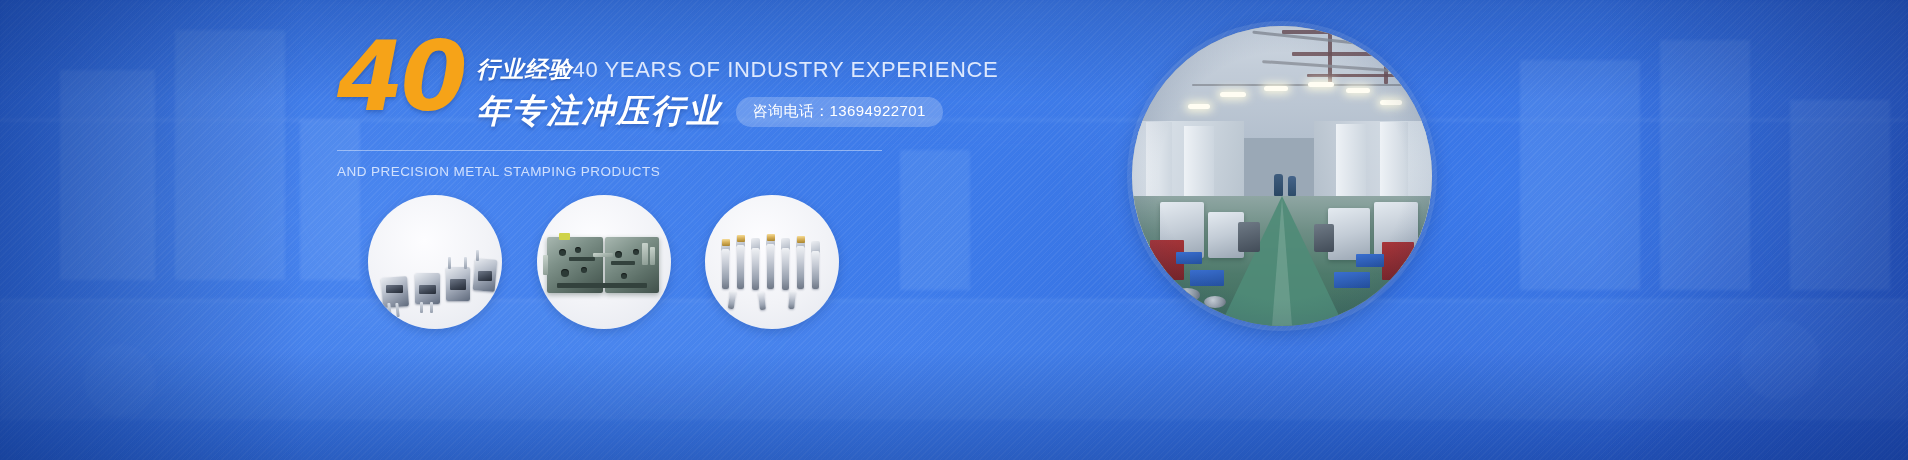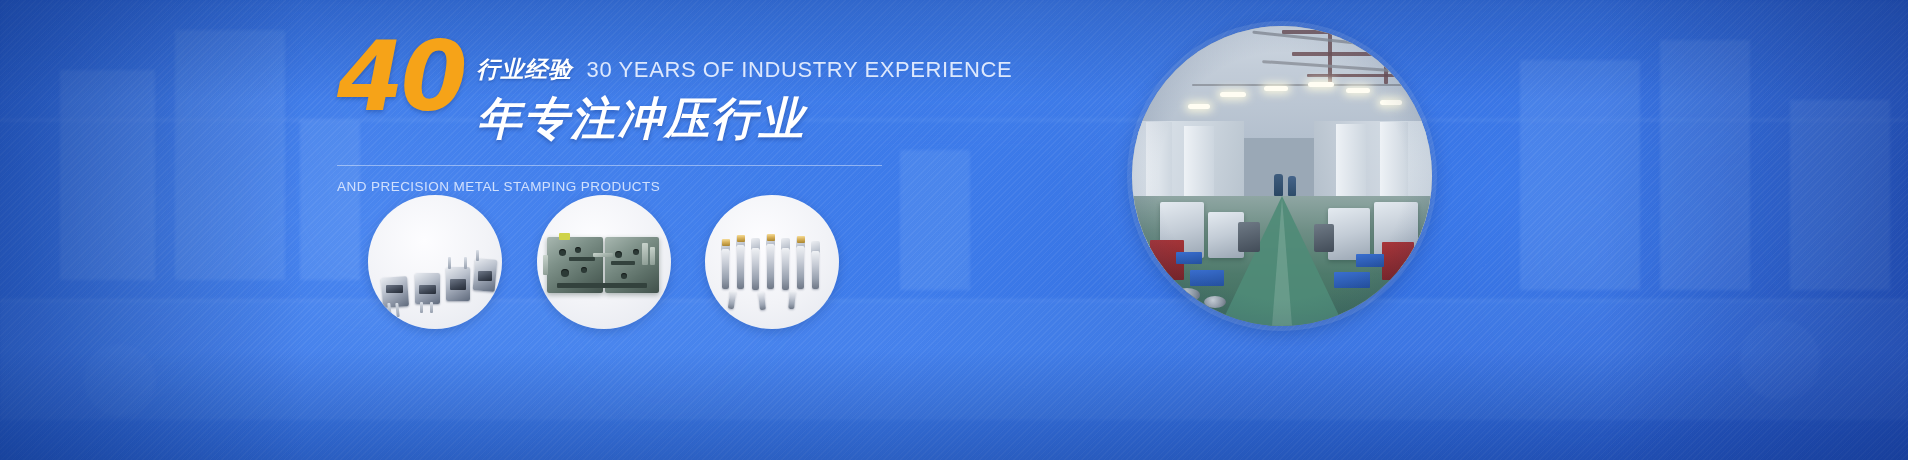--- a/index.html
+++ b/index.html
@@ -94,21 +94,21 @@
     text-shadow: 0 2px 4px rgba(10,40,110,.32);
   }
 
   .headline-texts {
     padding-top: 18px;
   }
 
   .line-1 {
     display: flex;
     align-items: baseline;
-    gap: 14px;
+    gap: 0;
     white-space: nowrap;
   }
   .cn-small {
     font-family: "DejaVu Sans", sans-serif;
     font-weight: 700;
     font-style: italic;
     font-size: 23px;
     color: #ffffff;
     letter-spacing: 1px;
     text-shadow: 0 1px 3px rgba(10,40,110,.40);
@@ -126,21 +126,21 @@
     display: flex;
     align-items: center;
     gap: 14px;
     margin-top: 4px;
     white-space: nowrap;
   }
   .cn-big {
     font-family: "DejaVu Sans", sans-serif;
     font-weight: 700;
     font-style: italic;
-    font-size: 45px;
+    font-size: 33px;
     letter-spacing: 2px;
     color: #ffffff;
     text-shadow: 0 2px 4px rgba(10,40,110,.38);
   }
 
   .phone-badge {
     display: inline-flex;
     align-items: center;
     justify-content: center;
     height: 30px;
@@ -377,24 +377,25 @@
 
   <div class="bg-stripes"></div>
   <div class="bg-vignette"></div>
 
   <div class="copy">
     <div class="headline-row">
       <div class="big-20">40</div>
       <div class="headline-texts">
         <div class="line-1">
           <span class="cn-small">行业经验</span>
-          <span class="en-head">30 YEARS OF INDUSTRY EXPERIENCE</span>
+          <span class="en-head">40 YEARS OF INDUSTRY EXPERIENCE</span>
         </div>
         <div class="line-2">
           <span class="cn-big">年专注冲压行业</span>
+          <span class="phone-badge">咨询电话：13694922701</span>
         </div>
       </div>
     </div>
 
     <div class="divider"></div>
 
     <div class="sub-en">
       <div>AND PRECISION METAL STAMPING PRODUCTS</div>
     </div>
   </div>

